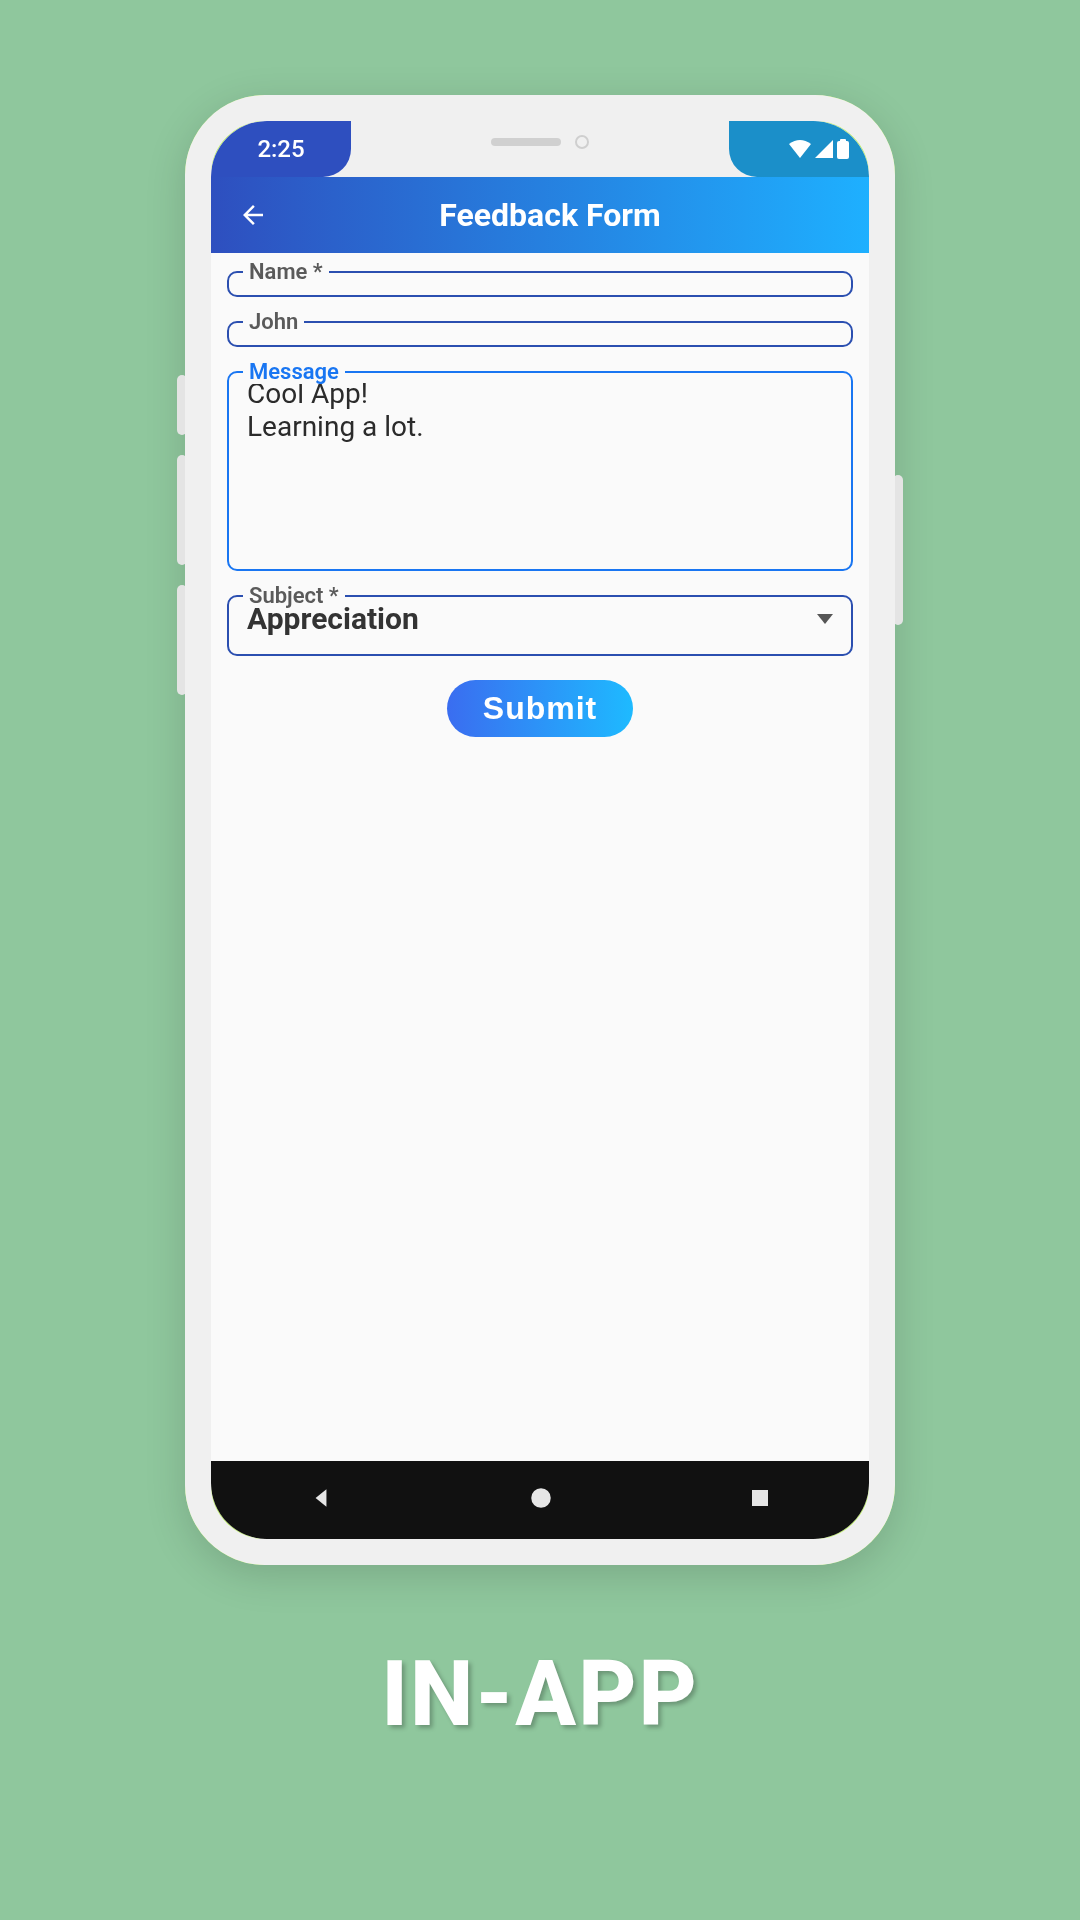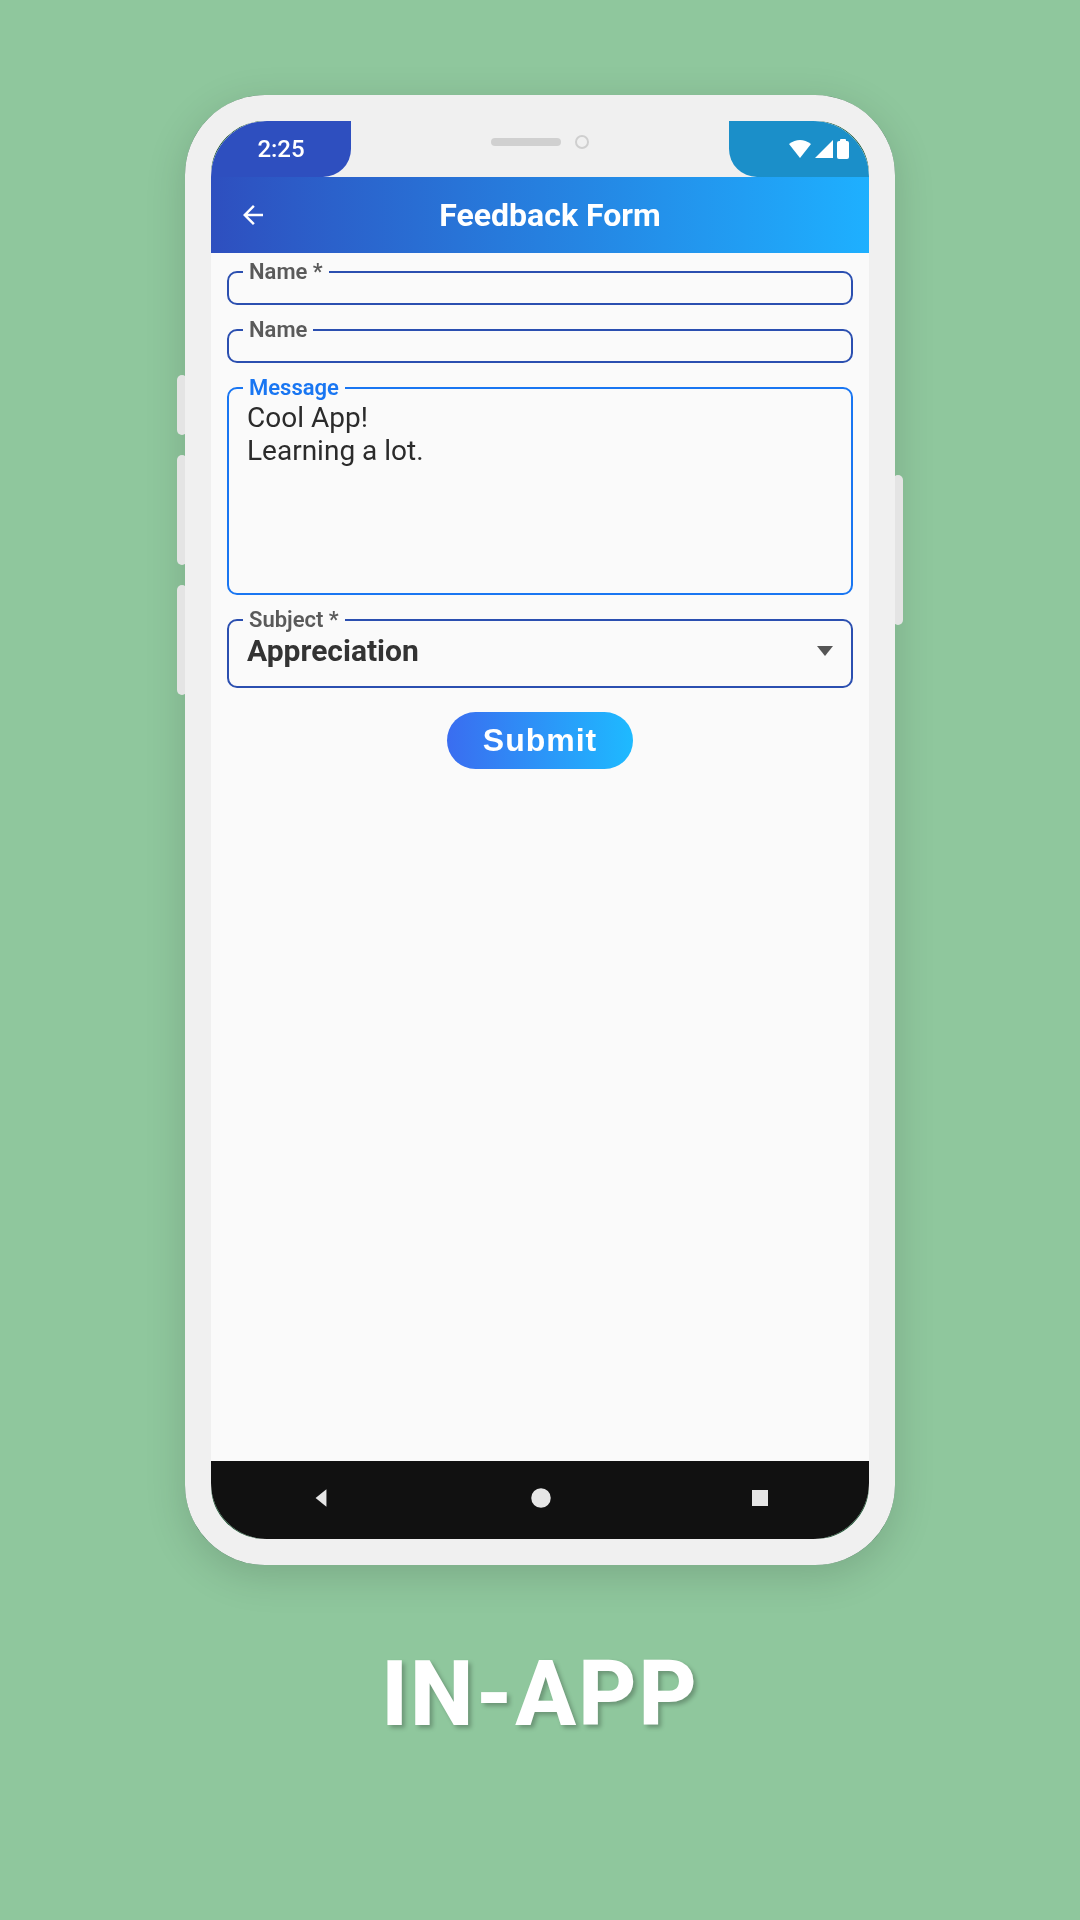--- a/index.html
+++ b/index.html
@@ -12,21 +12,21 @@
   flex-direction: column;
   align-items: center;
   overflow: hidden;
 }
 
 
 .phone {
   margin-top: 95px;
   width: 710px;
   height: 1470px;
-  background: #14532d;
+  background: #bef264;
   border-radius: 80px;
   position: relative;
   box-shadow: 0 10px 40px rgba(0,0,0,0.15);
 }
 .phone-bezel {
   position: absolute;
   inset: 0;
   border: 26px solid #f0f0f0;
   border-radius: 80px;
   pointer-events: none;
@@ -128,21 +128,21 @@
 
 .form {
   padding: 18px 16px;
   background: #fafafa;
 }
 .field {
   position: relative;
   border: 2px solid #2b4fb0;
   border-radius: 10px;
   margin-bottom: 24px;
-  padding: 12px 18px 18px;
+  padding: 4px 18px 18px;
 }
 .field-label {
   position: absolute;
   top: -14px;
   left: 14px;
   background: #fafafa;
   padding: 0 6px;
   font-size: 22px;
   font-weight: 600;
   color: #5a5a5a;
@@ -261,21 +261,21 @@
       <div class="appbar-title">Feedback Form</div>
     </div>
 
     <div class="form">
 
       <div class="field">
         <div class="field-label">Name *</div>
       </div>
 
       <div class="field">
-        <div class="field-label">Name</div>
+        <div class="field-label">John</div>
       </div>
 
       <div class="field focused">
         <div class="field-label focused">Message</div>
         <textarea class="field-textarea" style="">Cool App!
 Learning a lot.</textarea>
       </div>
 
       <div class="field">
         <div class="field-label">Subject *</div>

